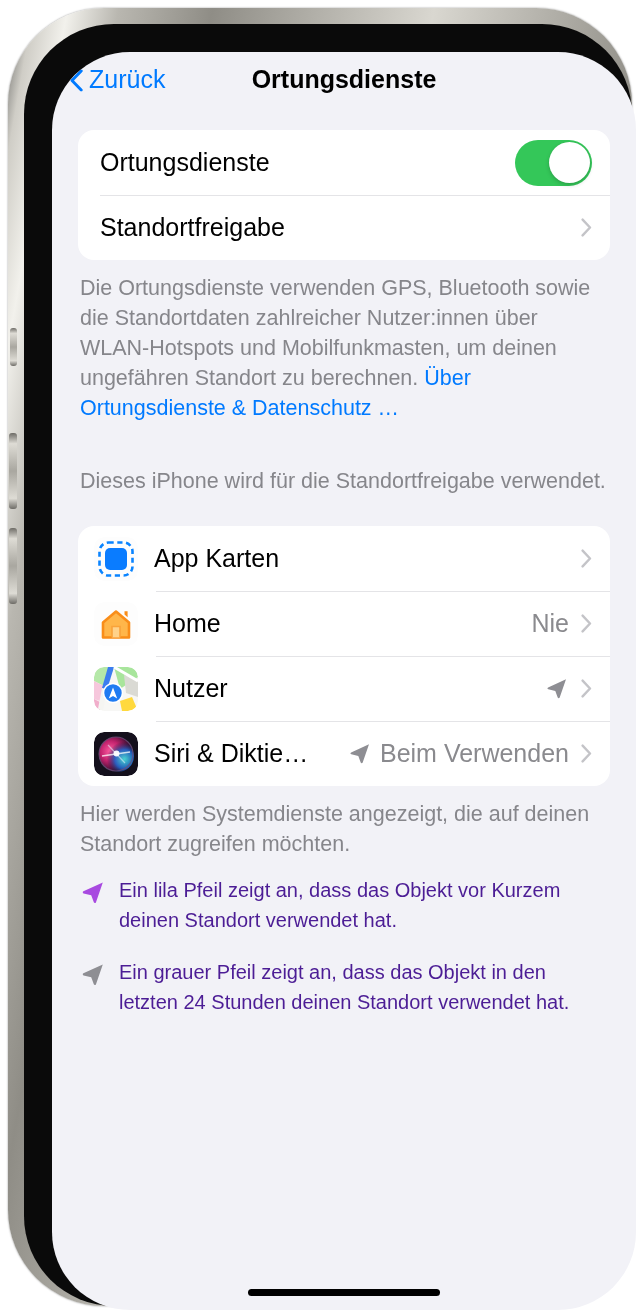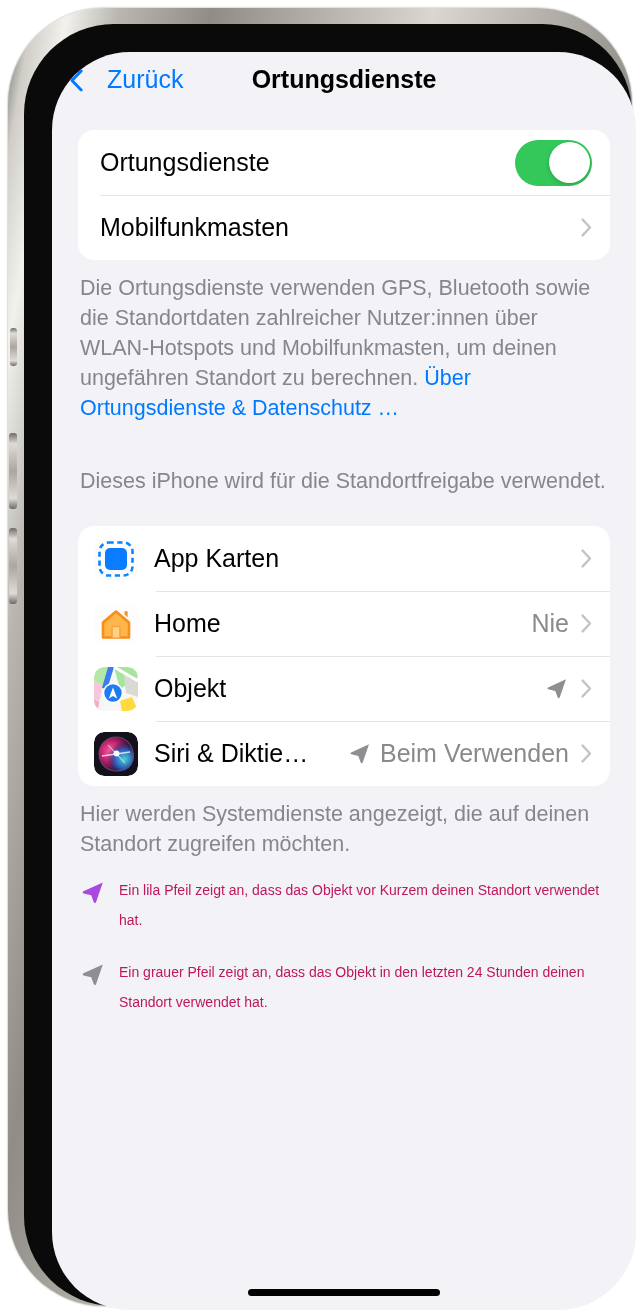--- a/index.html
+++ b/index.html
@@ -113,21 +113,21 @@
     width: 25px; background: #000; border-radius: 3px;
   }
 
   
   #nav-bar {
     position: relative; height: 54px;
     display: flex; align-items: center; justify-content: center;
   }
   #nav-back {
     position: absolute; left: 18px; top: 50%; transform: translateY(-50%);
-    display: flex; align-items: center; gap: 24px;
+    display: flex; align-items: center; gap: 6px;
     color: #007aff; font-size: 25px; cursor: pointer;
   }
   #nav-back .chev-left {
     width: 13px; height: 22px; position: relative;
   }
   #nav-title { font-size: 25px; font-weight: bold; color: #000; }
 
   
   #content {
     height: calc(1258px - 62px - 54px);
@@ -194,21 +194,21 @@
     color: #86868b;
     padding: 13px 28px 0 28px;
     margin: 0 0 0 0;
   }
   .footer a { color: #007aff; text-decoration: none; cursor: pointer; }
 
   .legend { padding: 16px 28px 0 28px; }
   .legend-row { display: flex; align-items: flex-start; gap: 14px; margin-bottom: 22px; }
   .legend-row:last-child { margin-bottom: 0; }
   .legend-arrow { width: 25px; height: 25px; flex: 0 0 auto; margin-top: 5px; }
-  .legend-text { font-size: 14px; line-height: 30px; color: #be185d; }
+  .legend-text { font-size: 20px; line-height: 30px; color: #4c1d95; }
 
   .gap-sm { height: 24px; }
   .gap-md { height: 30px; }
 
   
   #home-indicator {
     position: absolute; left: 50%; transform: translateX(-50%);
     bottom: 14px; width: 192px; height: 7px;
     background: #000; border-radius: 4px;
   }
@@ -244,21 +244,21 @@
 
         <div class="group">
           <div class="row">
             <span class="row-label">Ortungsdienste</span>
             <span class="row-spacer"></span>
             <span class="toggle">
               <span class="knob"></span>
             </span>
           </div>
           <div class="row">
-            <span class="row-label">Mobilfunkmasten</span>
+            <span class="row-label">Standortfreigabe</span>
             <span class="row-spacer"></span>
             <span class="chev-right">
               <svg viewBox="0 0 11 19" width="11" height="19" aria-hidden="true">
                 <path d="M1.6 1.6 9 9.5l-7.4 7.9" fill="none" stroke="#c4c4c8" stroke-width="2.4" stroke-linecap="round" stroke-linejoin="round"></path>
               </svg>
             </span>
           </div>
         </div>
 
         <div class="footer">
@@ -331,21 +331,21 @@
                   <path d="M30 8 44 12 44 30 32 26Z" fill="#dadad4"></path>
                   <path d="M14 0 20 0 13 23 8 21Z" fill="#3b7df0"></path>
                   <path d="M8 21 13 23 9 44 4 42Z" fill="#f5f5f2"></path>
                   <path d="M20 0 44 14" stroke="#ffffff" stroke-width="3" fill="none"></path>
                   <circle cx="19" cy="26" r="9.5" fill="#1f7bf2"></circle>
                   <circle cx="19" cy="26" r="9.5" fill="none" stroke="#ffffff" stroke-width="1.6"></circle>
                   <path d="M19 20.4 23.2 31.4 19 28.9 14.8 31.4Z" fill="#ffffff"></path>
                 </g>
               </svg>
             </span>
-            <span class="row-label">Objekt</span>
+            <span class="row-label">Nutzer</span>
             <span class="row-spacer"></span>
             <span class="arrow-inline">
               <svg viewBox="0 0 23 23" width="23" height="23" aria-hidden="true">
                 <path d="M21 2.3 3.1 10.4c-.9.4-.8 1.7.2 1.9l7 1.6 2.4 6.6c.35.95 1.7.9 2-.1Z" fill="#8e8e93"></path>
               </svg>
             </span>
             <span class="chev-right">
               <svg viewBox="0 0 11 19" width="11" height="19" aria-hidden="true">
                 <path d="M1.6 1.6 9 9.5l-7.4 7.9" fill="none" stroke="#c4c4c8" stroke-width="2.4" stroke-linecap="round" stroke-linejoin="round"></path>
               </svg>

